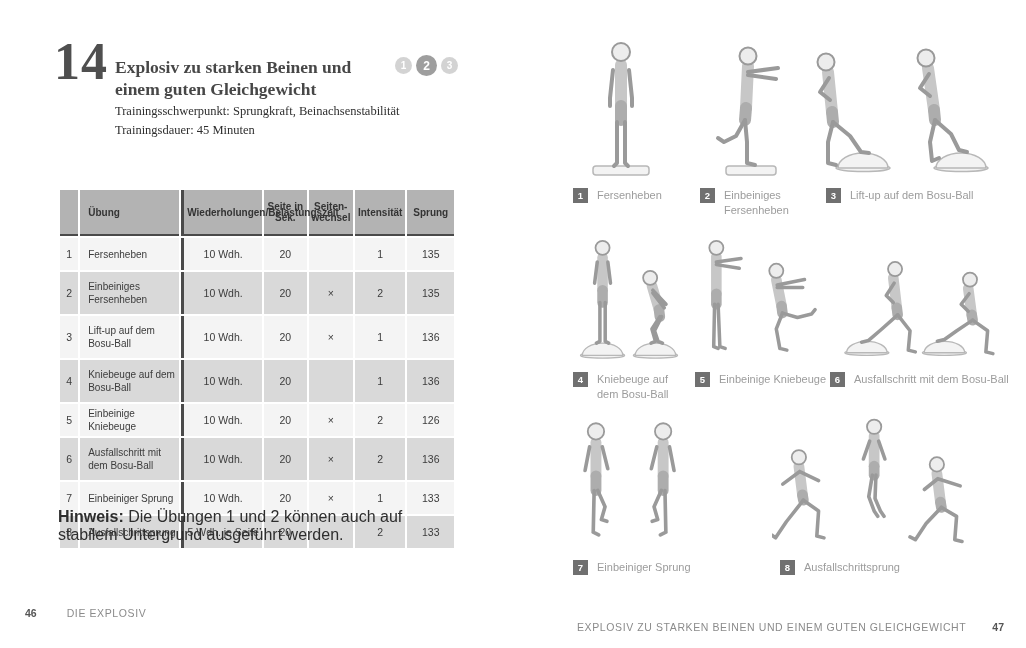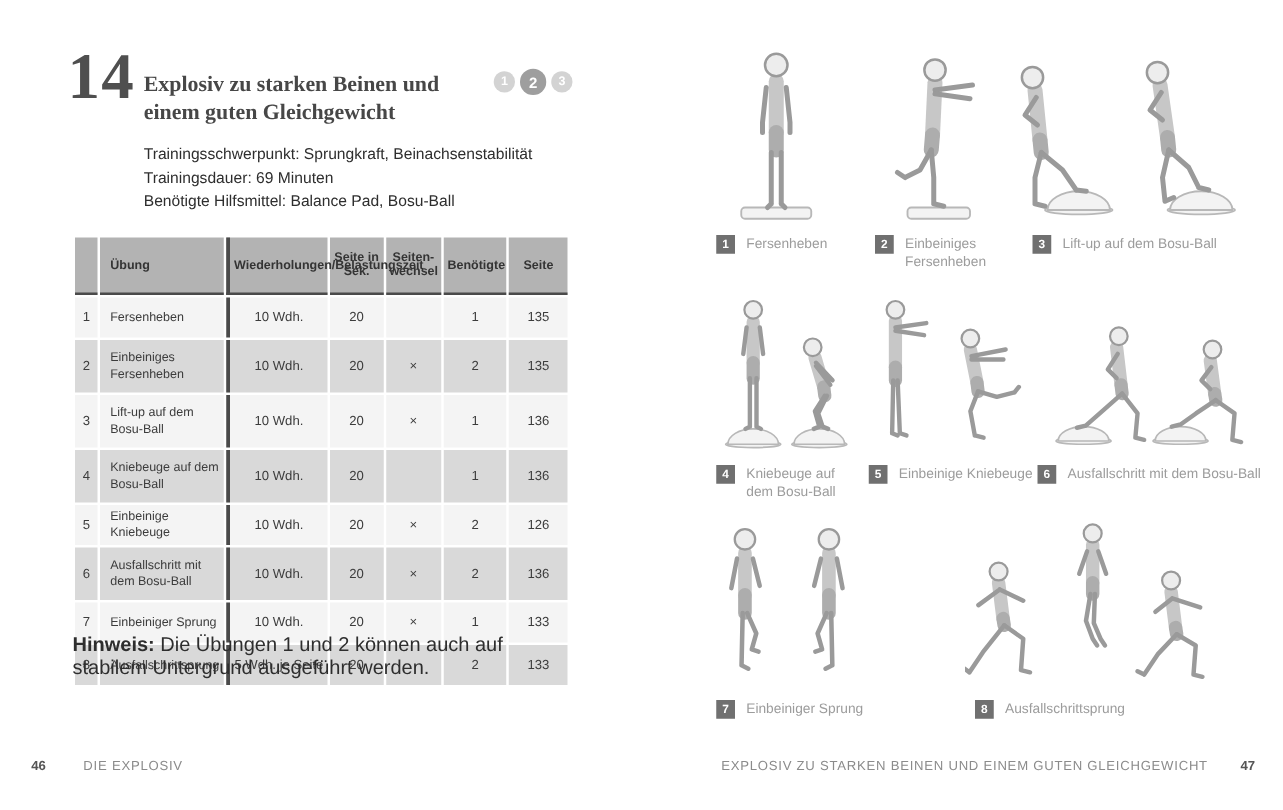--- a/index.html
+++ b/index.html
@@ -7,40 +7,40 @@
           font-family:"Liberation Sans",sans-serif;color:#333;}
   
   .lesson-number{position:absolute;left:54px;top:36px;font-family:"Liberation Serif",serif;
       font-weight:bold;font-size:52px;line-height:52px;color:#4f4f4f;letter-spacing:1px;}
   .title{position:absolute;left:115px;top:56px;width:260px;font-family:"Liberation Serif",serif;
       font-weight:bold;font-size:17.5px;line-height:22px;color:#474747;}
   .steps{position:absolute;left:395px;top:57px;display:flex;gap:4px;}
   .step{width:17px;height:17px;border-radius:50%;background:#d3d3d3;color:#fff;
       font-size:10px;font-weight:bold;display:flex;align-items:center;justify-content:center;}
   .step.active{width:21px;height:21px;margin-top:-2px;background:#9e9e9e;font-size:12px;}
-  .meta{position:absolute;left:115px;top:114px;width:350px;font-size:12.5px;line-height:19px;color:#2e2e2e;}
+  .meta{position:absolute;left:115px;top:102px;width:350px;font-size:12.5px;line-height:19px;color:#2e2e2e;font-family:Liberation Serif, serif;}
   table.workout{position:absolute;left:58px;top:188px;border-collapse:separate;border-spacing:2px;
       table-layout:fixed;width:398px;}
   table.workout th{background:#b3b3b3;color:#343434;font-size:10px;font-weight:bold;
       height:40px;padding:2px 3px;vertical-align:middle;text-align:center;
       border-bottom:2px solid #4a4a4a;}
   table.workout th.c-uebung{text-align:left;padding-left:8px;}
   table.workout td{font-size:10.5px;color:#3c3c3c;text-align:center;vertical-align:middle;padding:3px 2px;}
   table.workout td.c-uebung{text-align:left;padding-left:8px;font-size:10px;line-height:13px;}
   table.workout tr.light td{background:#f4f4f4;}
   table.workout tr.dark td{background:#d9d9d9;}
   table.workout td.h26{height:26px;}
   table.workout td.h36{height:36px;}
   .bl{border-left:3px solid #4a4a4a;}
   .note{position:absolute;left:58px;top:508px;width:400px;font-size:16px;color:#2e2e2e;}
   .footer-left{position:absolute;left:25px;top:607px;font-size:10.5px;letter-spacing:.6px;color:#8b8b8b;}
   .footer-left b{color:#555;margin-right:30px;letter-spacing:0;}
   .footer-right{position:absolute;right:22px;top:607px;font-size:10.5px;letter-spacing:.6px;color:#8b8b8b;
       display:flex;align-items:baseline;gap:26px;}
-  .footer-right b{color:#555;letter-spacing:0;}
+  .footer-right b{color:#555;letter-spacing:0;margin-top:14px;}
   
   .fig{position:absolute;display:flex;flex-direction:column;}
   .fig svg{display:block;}
   .cap{display:flex;margin-top:6px;align-items:flex-start;}
   .badge{flex:0 0 auto;width:15px;height:15px;background:#707070;color:#fff;font-size:9.5px;
       font-weight:bold;text-align:center;line-height:15px;margin-right:9px;}
   .lbl{font-size:11px;line-height:15px;color:#9c9c9c;white-space:nowrap;}
   .lbl.wrap{white-space:normal;}
   
   svg .limb{stroke:#9a9a9a;stroke-width:4;fill:none;stroke-linecap:round;stroke-linejoin:round;}
@@ -59,43 +59,42 @@
     <div class="title">Explosiv zu starken Beinen und einem guten Gleichgewicht</div>
 
     <div class="steps">
       <span class="step">1</span>
       <span class="step active">2</span>
       <span class="step">3</span>
     </div>
 
     <div class="meta">
       <div>Trainingsschwerpunkt: Sprungkraft, Beinachsenstabilität</div>
-      <div>Trainingsdauer: 69 Minuten</div>
-      <div>Benötigte Hilfsmittel: Balance Pad, Bosu-Ball</div>
+      <div>Trainingsdauer: 45 Minuten</div>
     </div>
 
     <table class="workout">
       <colgroup>
         <col style="width:18px">
           <col style="width:98px">
           <col style="width:80px">
         <col style="width:42px">
           <col style="width:44px">
           <col style="width:50px">
           <col style="width:46px">
       </colgroup>
       <thead>
         <tr>
           <th></th>
           <th class="c-uebung">Übung</th>
           <th class="bl">Wiederholungen/Belastungszeit</th>
           <th>Seite in Sek.</th>
           <th>Seiten-wechsel</th>
-          <th>Benötigte</th>
-          <th>Seite</th>
+          <th>Intensität</th>
+          <th>Sprung</th>
         </tr>
       </thead>
       <tbody>
         <tr class="light">
           <td class="h26">1</td>
           <td class="c-uebung">Fersenheben</td>
           <td class="bl">10 Wdh.</td>
           <td>20</td>
           <td></td>
           <td>1</td>

